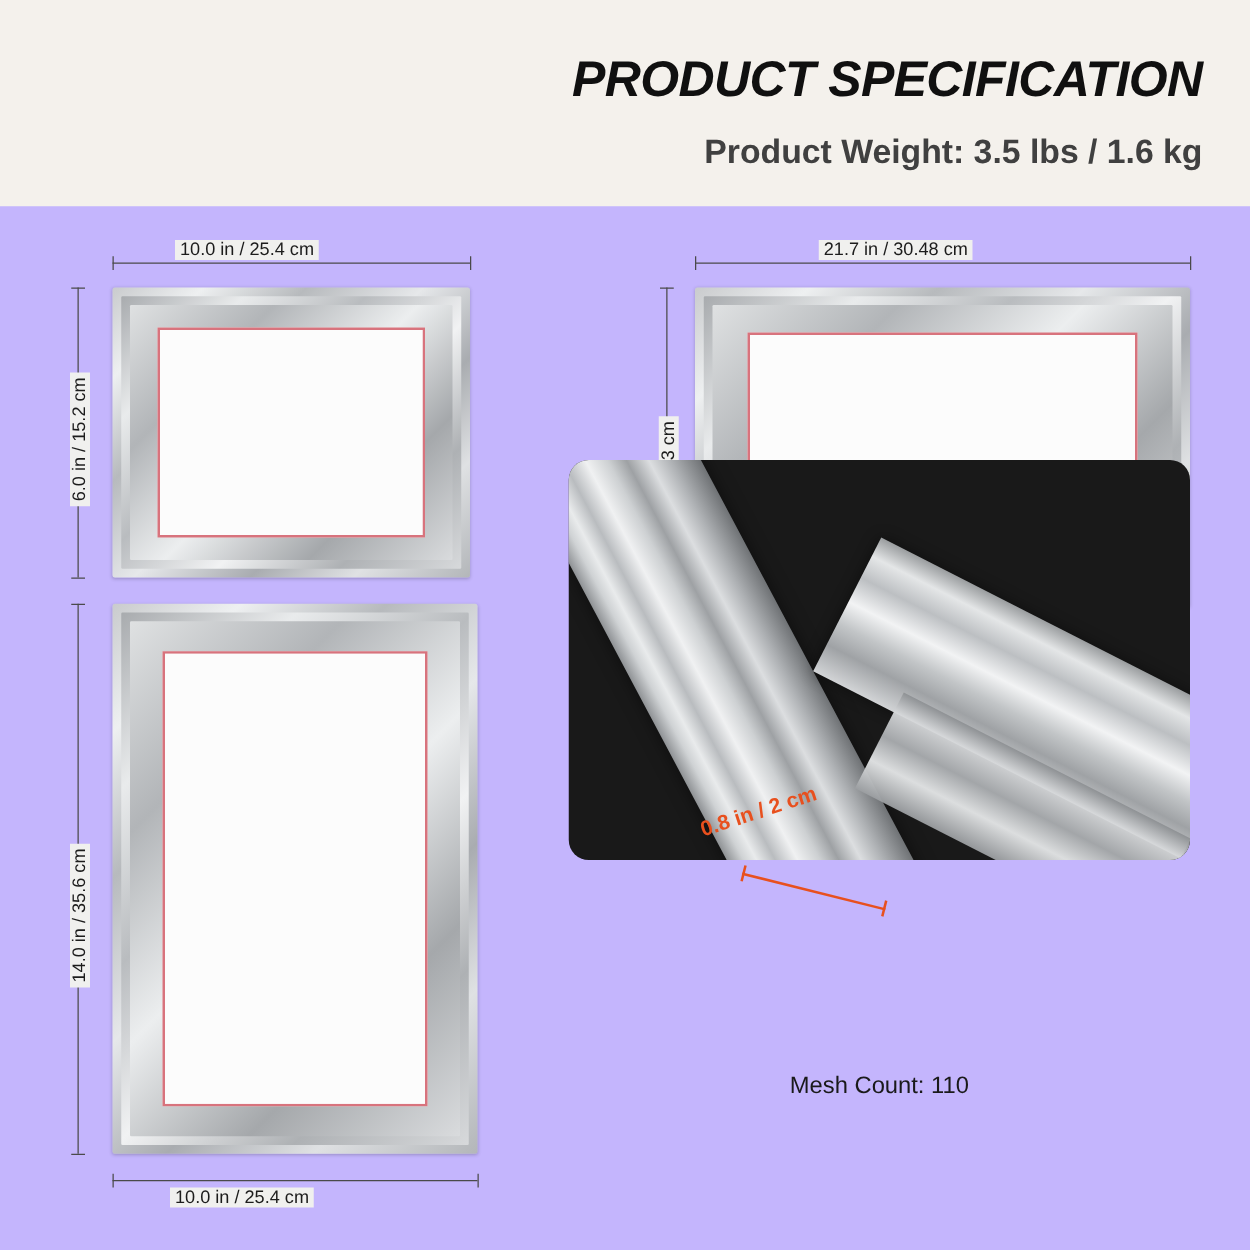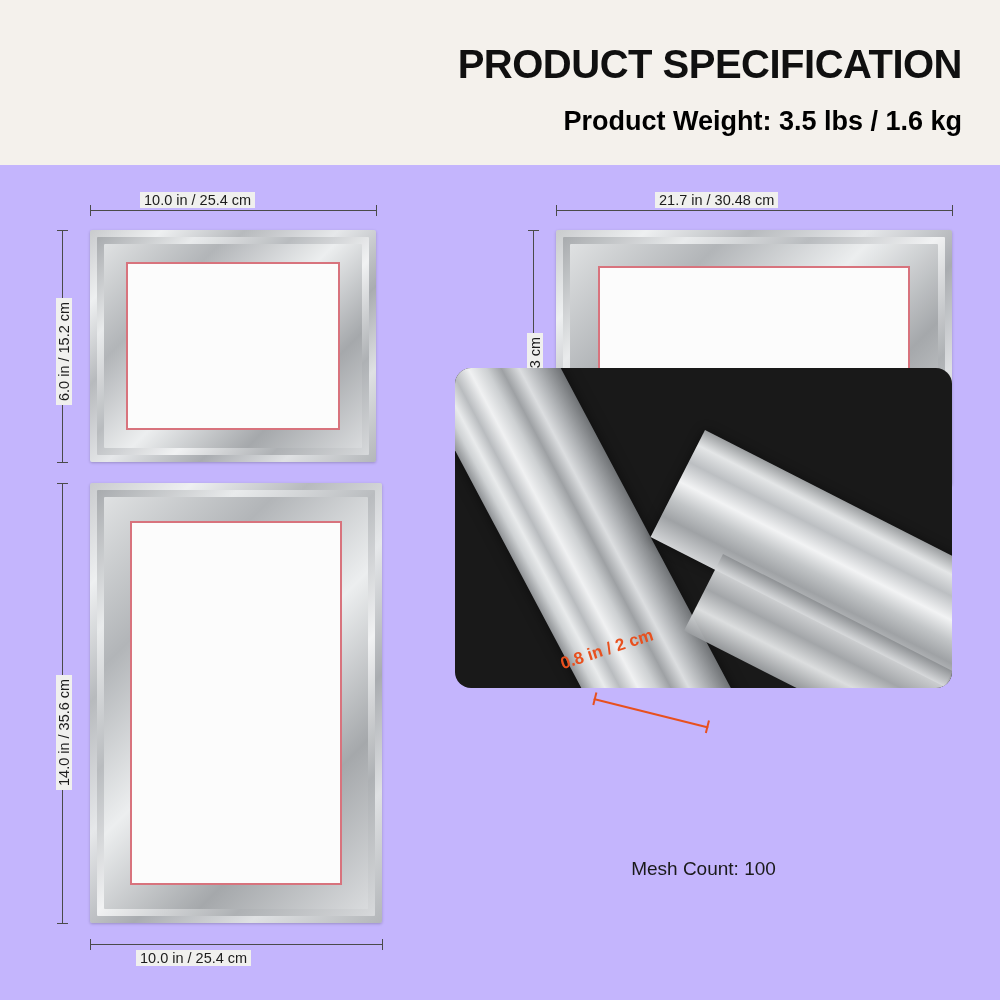--- a/index.html
+++ b/index.html
@@ -31,28 +31,29 @@
   .header-title {
     position: absolute;
     right: 38px;
     top: 42px;
     font-size: 40px;
     font-weight: bold;
     letter-spacing: -0.5px;
     color: #101010;
     text-align: left;
     white-space: nowrap;
+    font-style: italic;
   }
   .header-sub {
     position: absolute;
     right: 38px;
     top: 106px;
     font-size: 27px;
     font-weight: bold;
-    color: #000000;
+    color: #404040;
     text-align: right;
     white-space: nowrap;
   }
 
   
   .body-area {
     position: absolute;
     left: 0; top: 165px;
     width: 1000px;
     height: 835px;
@@ -287,15 +288,15 @@
   </div>
 
   <div class="detail-card">
     <div class="bar-main"></div>
     <div class="bar-cross"></div>
     <div class="bar-cross2"></div>
   </div>
   <div class="detail-annot">0.8 in / 2 cm</div>
   <div class="detail-arrow"></div>
 
-  <div class="mesh-count">Mesh Count: 100</div>
+  <div class="mesh-count">Mesh Count: 110</div>
 
 </div>
 
 </body></html>

